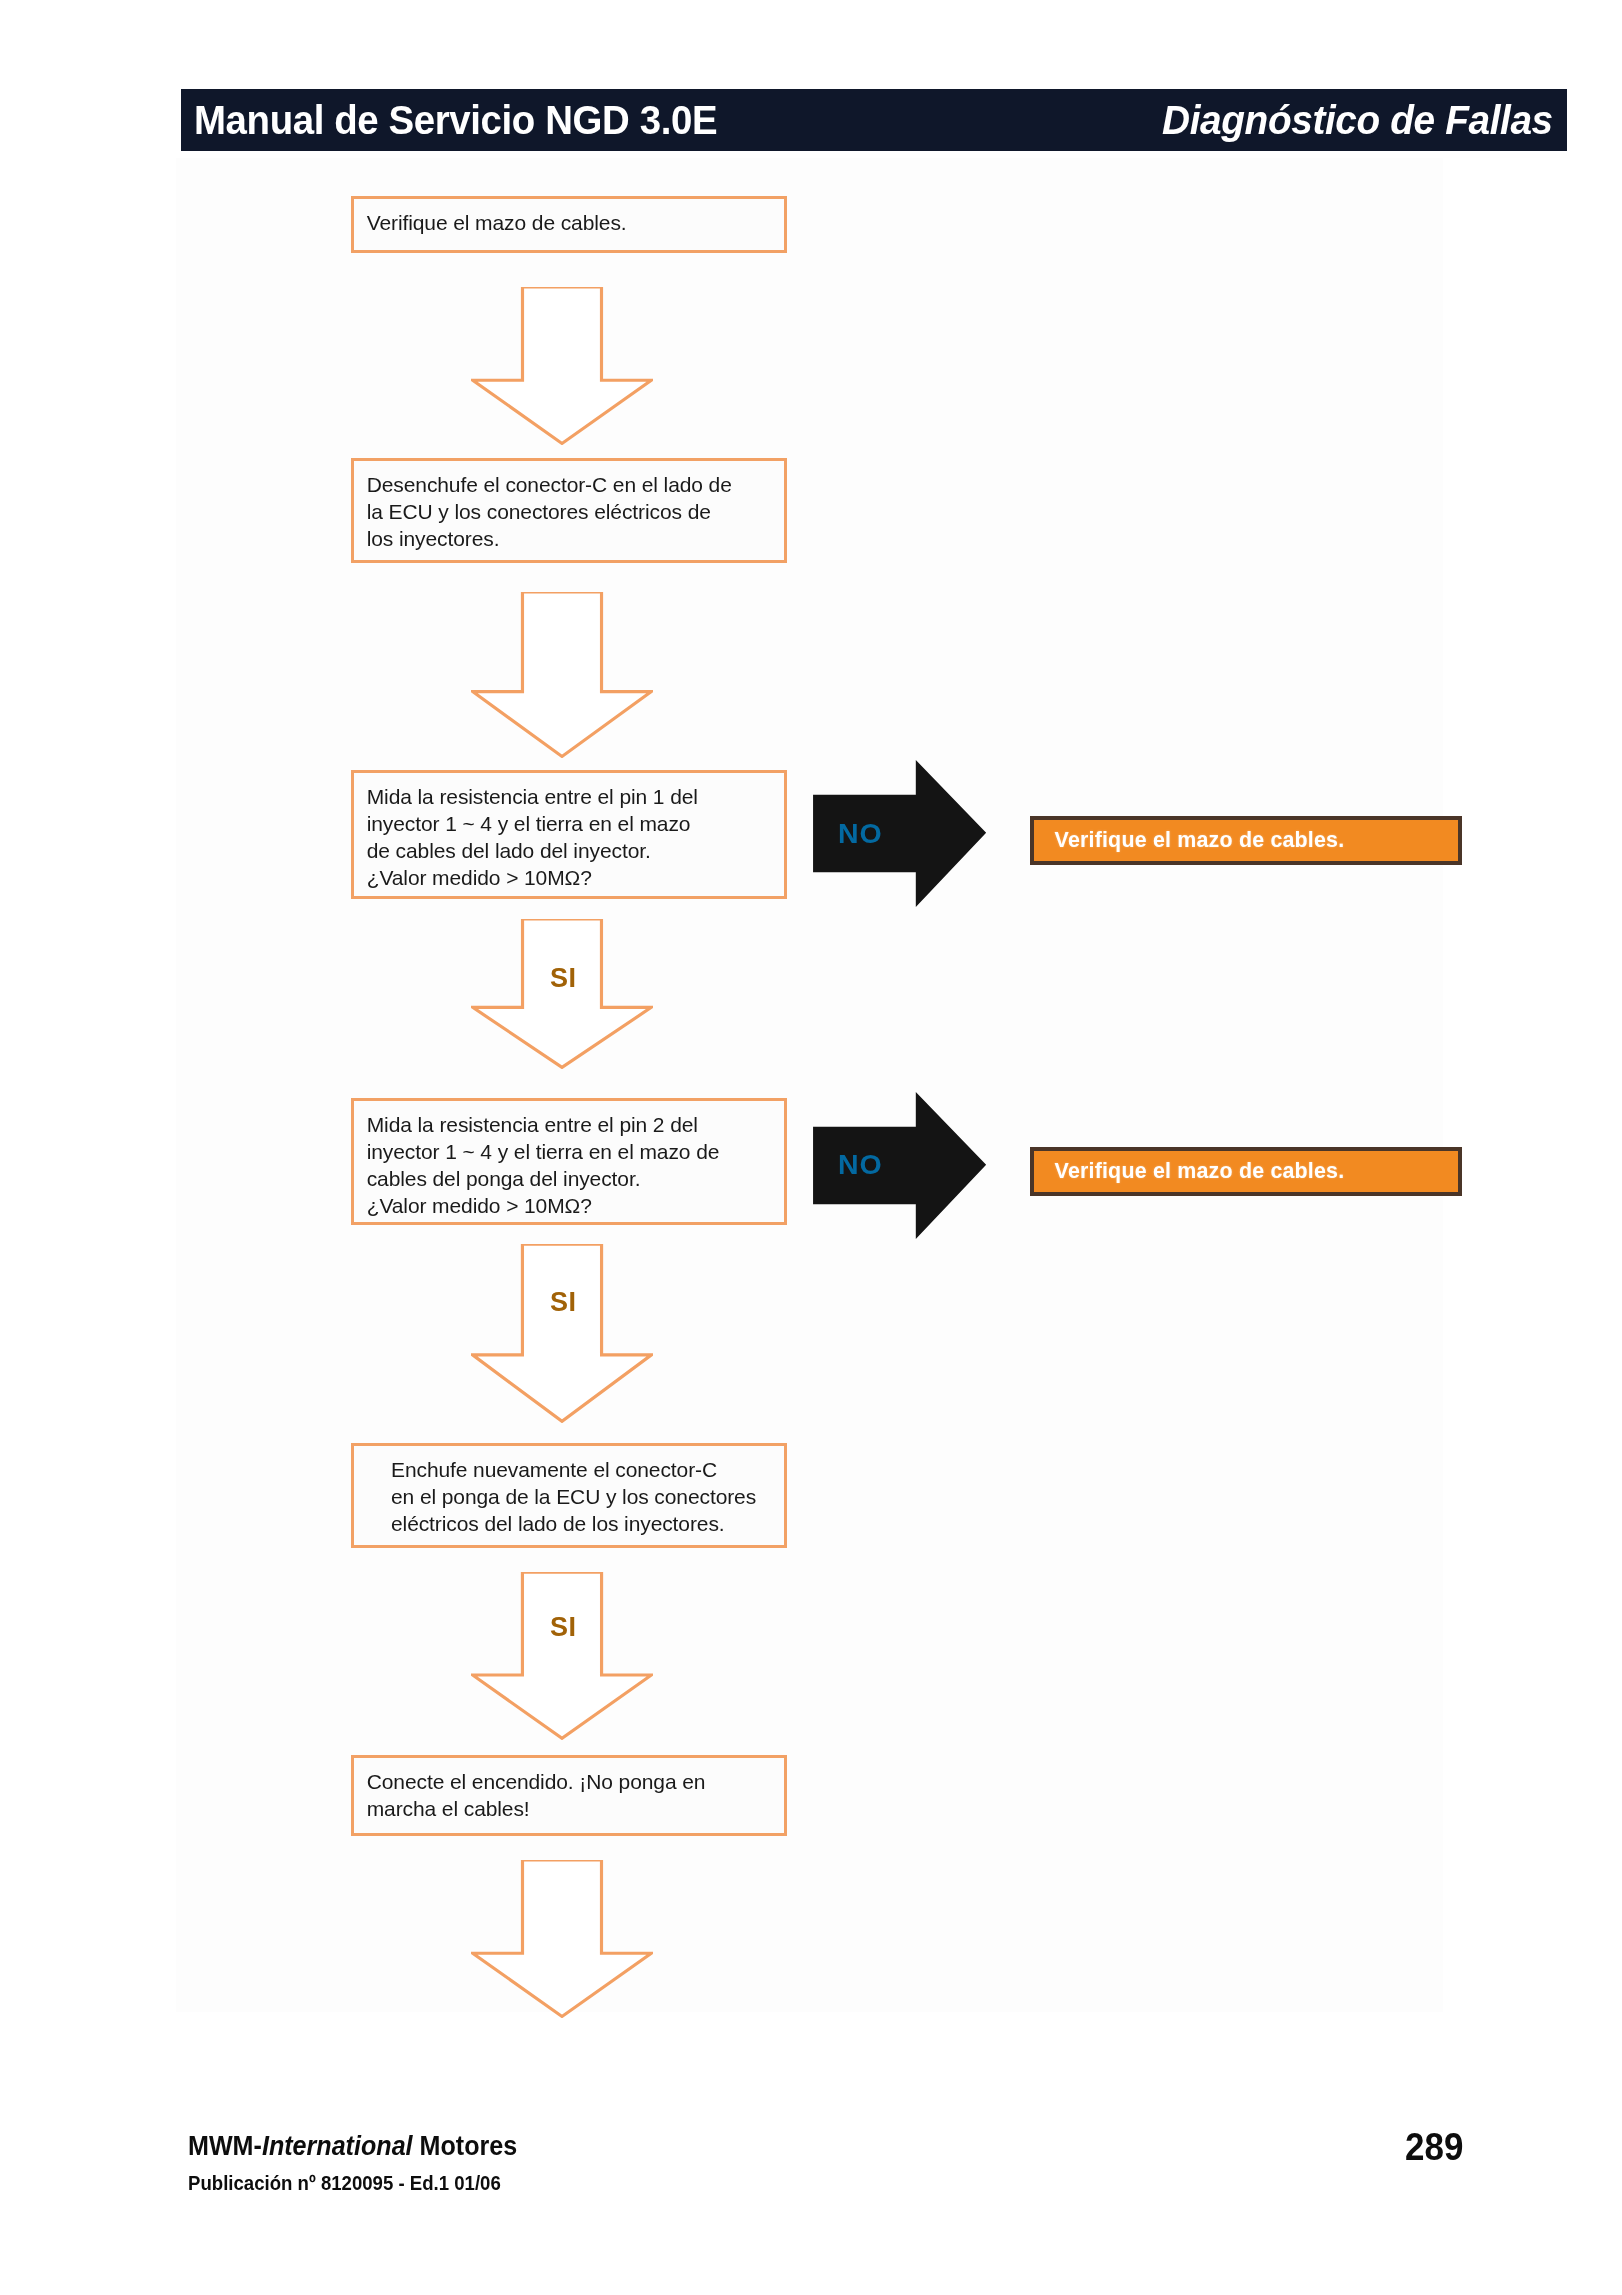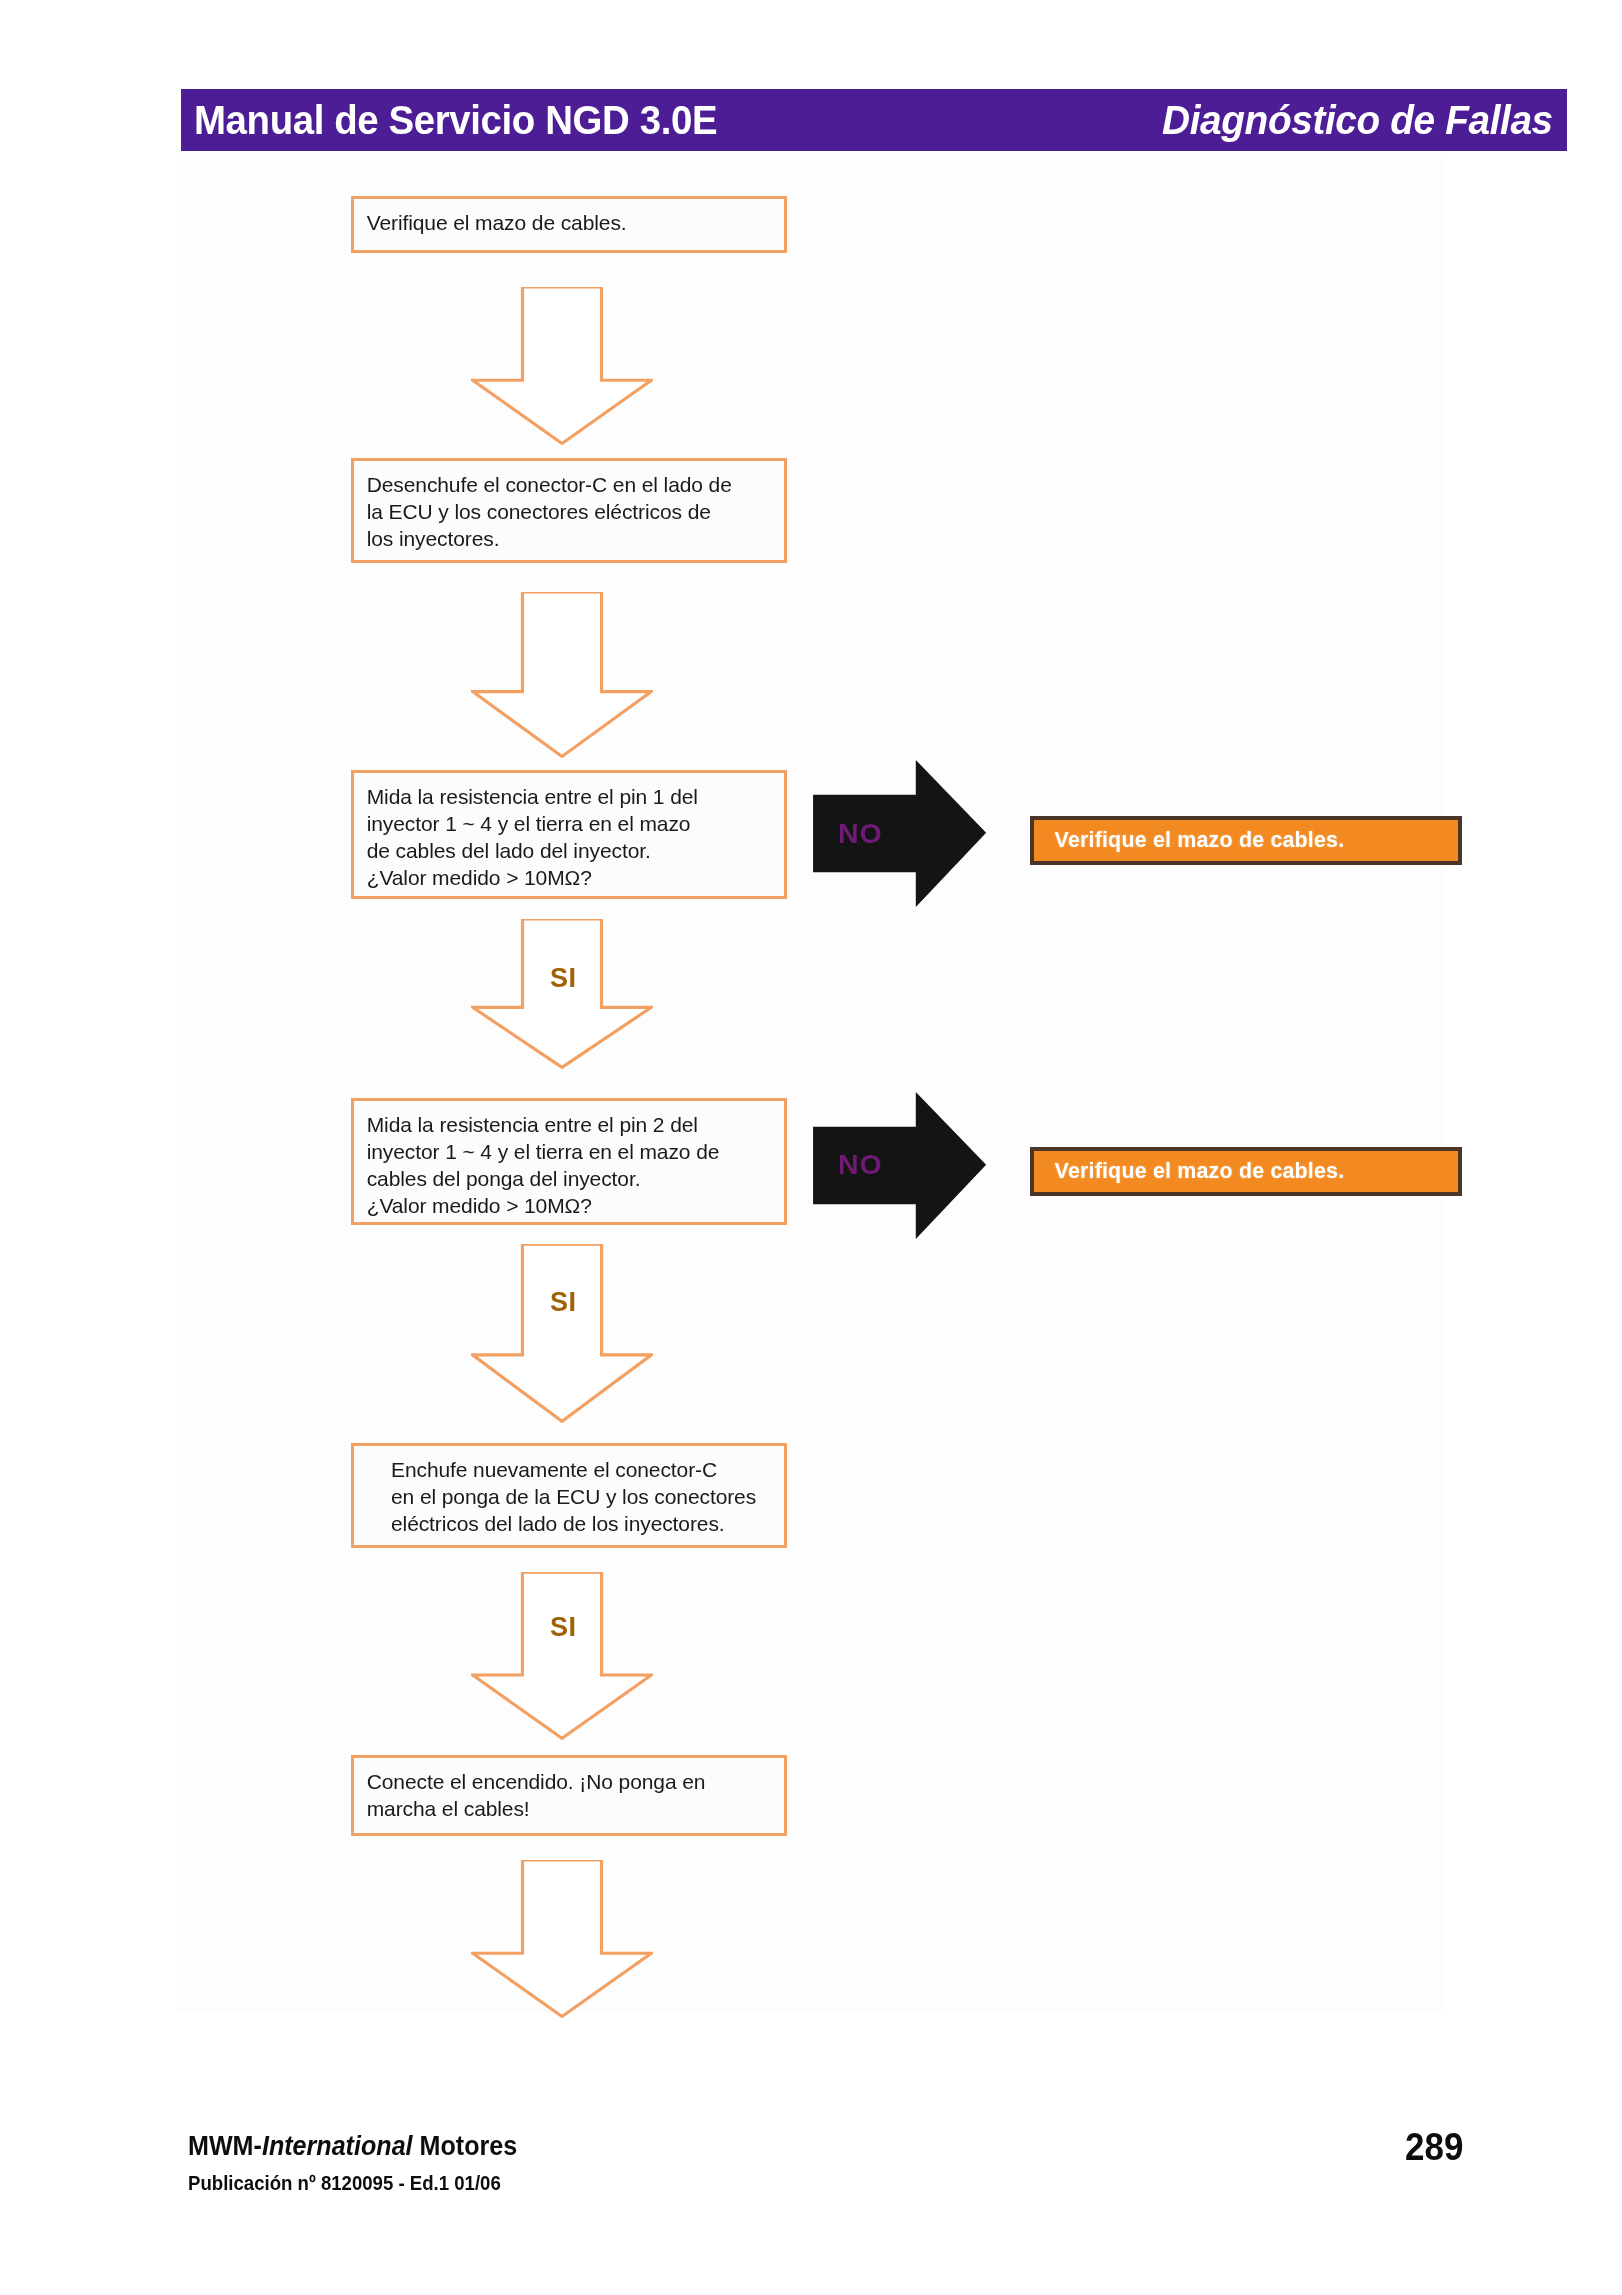--- a/index.html
+++ b/index.html
@@ -34,21 +34,21 @@
     background: #fdfdfd;
   }
 
   
   .header-banner {
     position: absolute;
     left: 181px;
     top: 89px;
     width: 1386px;
     height: 62px;
-    background: #4c1d95;
+    background: #0f172a;
     display: flex;
     align-items: center;
     justify-content: space-between;
     padding: 0 14.3px 0 12.7px;
     box-sizing: border-box;
   }
   .header-title {
     color: #ffffff;
     font-size: 40px;
     font-weight: bold;
@@ -110,21 +110,21 @@
 
   
   .no-arrow {
     position: absolute;
   }
   .no-arrow svg { display: block; }
   .no-arrow-label {
     position: absolute;
     font-size: 28.5px;
     font-weight: bold;
-    color: #701a75;
+    color: #0369a1;
     letter-spacing: 0.8px;
   }
 
   
   .result-box {
     position: absolute;
     box-sizing: border-box;
     background: #f28a21;
     border: 4px solid #4a3528;
     display: flex;

